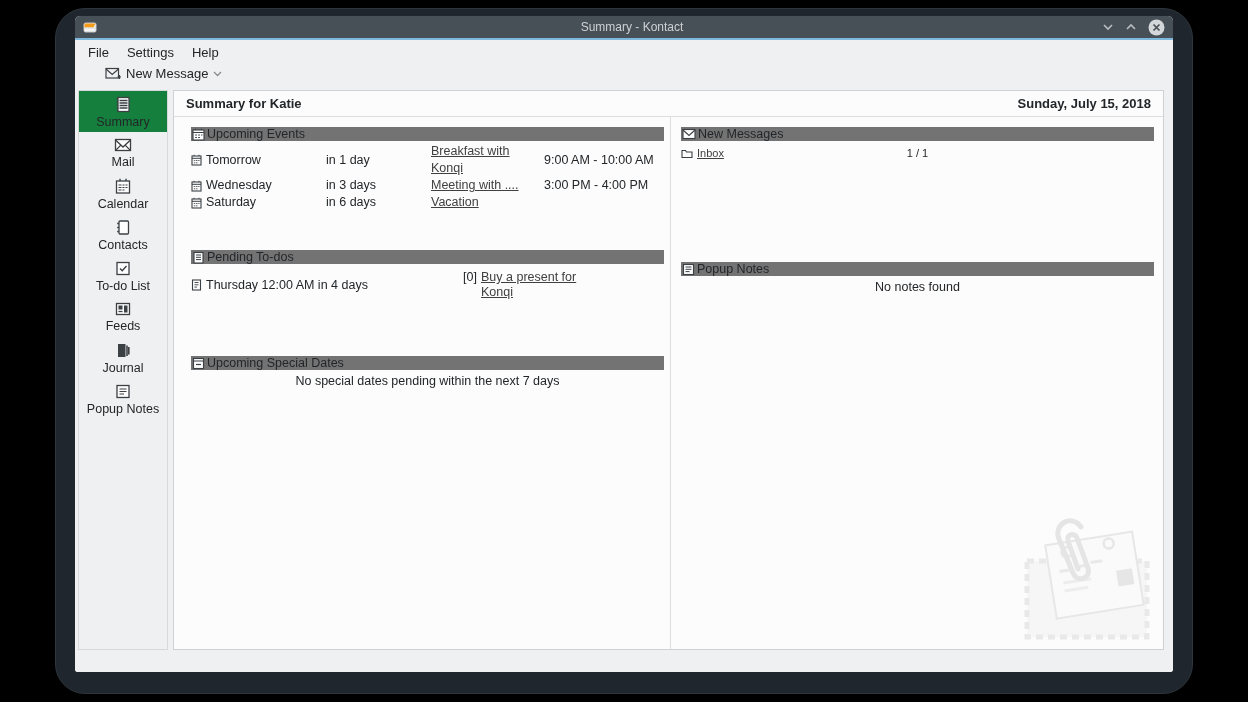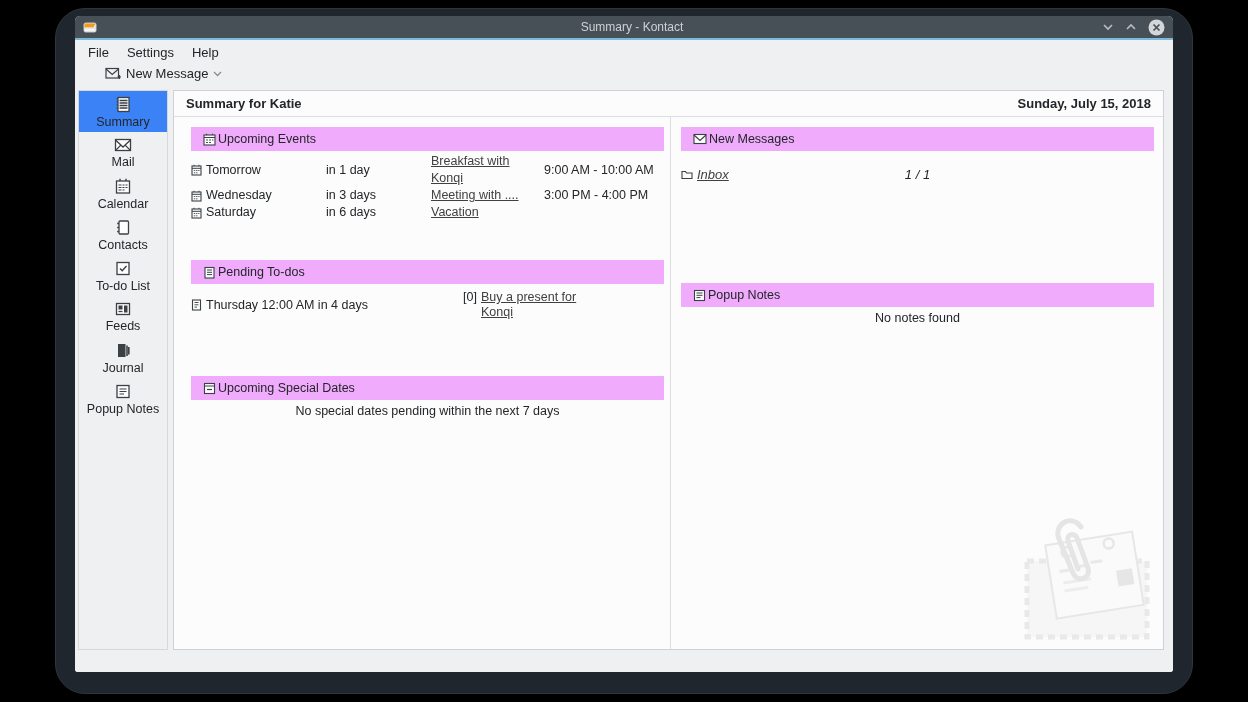--- a/index.html
+++ b/index.html
@@ -17,40 +17,40 @@
   .accent { height:2px; background:#7db8dd; flex:0 0 auto; }
   
   .menubar { height:24px; display:flex; align-items:center; padding-left:4px; font-size:13px; flex:0 0 auto; }
   .menu-item { padding:2px 9px; cursor:default; }
   .toolbar { height:26px; display:flex; align-items:flex-start; padding-left:26px; font-size:13px; flex:0 0 auto; }
   .tool-btn { display:flex; align-items:center; gap:5px; padding:2px 4px; }
   
   .main { flex:1 1 auto; display:flex; min-height:0; }
   .sidebar { width:90px; margin-left:3px; background:#eff0f1; border:1px solid #d6d8da; display:flex; flex-direction:column; }
   .side-item { height:41px; display:flex; flex-direction:column; align-items:center; justify-content:center; gap:1px; font-size:12.5px; }
-  .side-item.selected { background:#3b82f6; }
+  .side-item.selected { background:#15803d; }
   .content { flex:1; margin:0 9px 0 5px; background:#fcfcfc; border:1px solid #cfd1d4; display:flex; flex-direction:column; min-height:0; }
   .content-header { height:26px; flex:0 0 auto; border-bottom:1px solid #dcdee0; display:flex; align-items:center; padding:0 12px; font-weight:bold; font-size:13px;gap:16px; }
   .hdr-date { margin-left:auto; }
   .columns { flex:1; display:flex; min-height:0; }
   .col-left { width:496px; padding:0 6px 0 17px; }
   .v-divider { width:1px; background:#dcdee0; }
   .col-right { flex:1; padding:0 9px 0 10px; position:relative; }
   
-  .band { height:24px; background:#f0abfc; display:flex; align-items:center; gap:2px; padding-left:12px; font-size:12.5px; margin-top:10px; }
+  .band { height:14px; background:#737373; display:flex; align-items:center; gap:2px; padding-left:1px; font-size:12.5px; margin-top:10px; }
   .band svg { flex:0 0 auto; }
   
   .ev-table { margin-top:2px; }
   .ev-row { display:grid; grid-template-columns:135px 105px 113px 1fr; font-size:12.5px; line-height:17px; align-items:center; }
   .cell-day { display:flex; align-items:center; gap:4px; }
   a.lnk { color:#404040; text-decoration:underline; cursor:pointer; }
   .todo-row { display:grid; grid-template-columns:272px 18px 120px; font-size:12.5px; line-height:15px; margin-top:6px; }
   .todo-when { display:flex; align-items:center; gap:4px; }
   .empty-line { text-align:center; font-size:12.5px; margin-top:4px; }
-  .msg-row { position:relative; margin-top:15px; font-size:13px; line-height:17px;font-style:italic; }
+  .msg-row { position:relative; margin-top:4px; font-size:11px; line-height:17px; }
   .msg-folder { display:flex; align-items:center; gap:4px; }
   .msg-count { position:absolute; left:0; right:0; top:0; text-align:center; }
   .gap40 { margin-top:39px; }
   .gap56 { margin-top:56px; }
   .gap100 { margin-top:100px; }
   .statusbar { height:22px; background:#eff0f1; flex:0 0 auto; }
   .watermark { position:absolute; right:4px; bottom:4px; opacity:.85; }
   .icon { display:inline-flex; }
 </style>
 </head>

